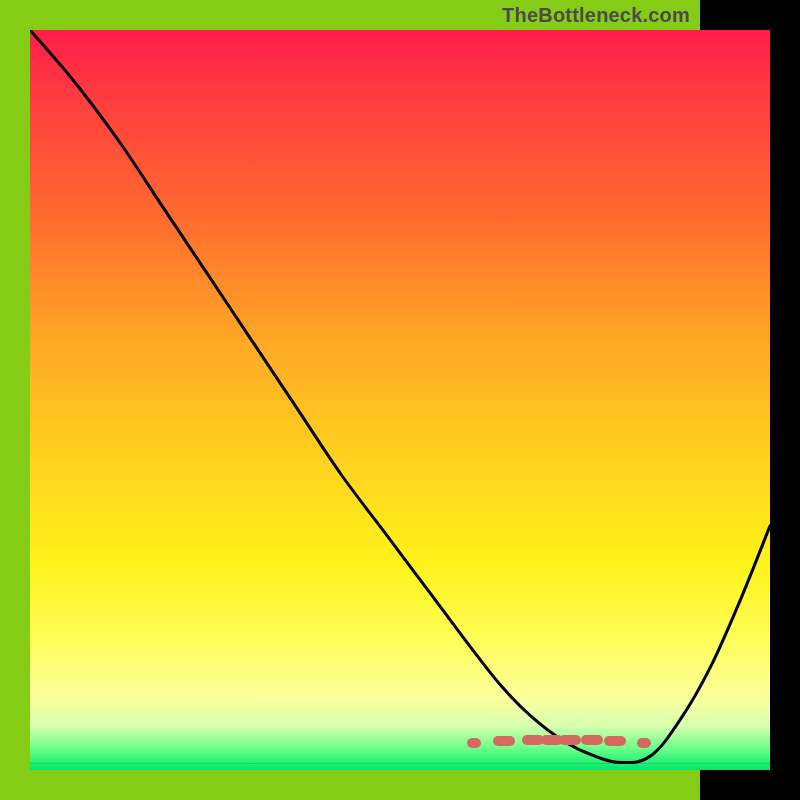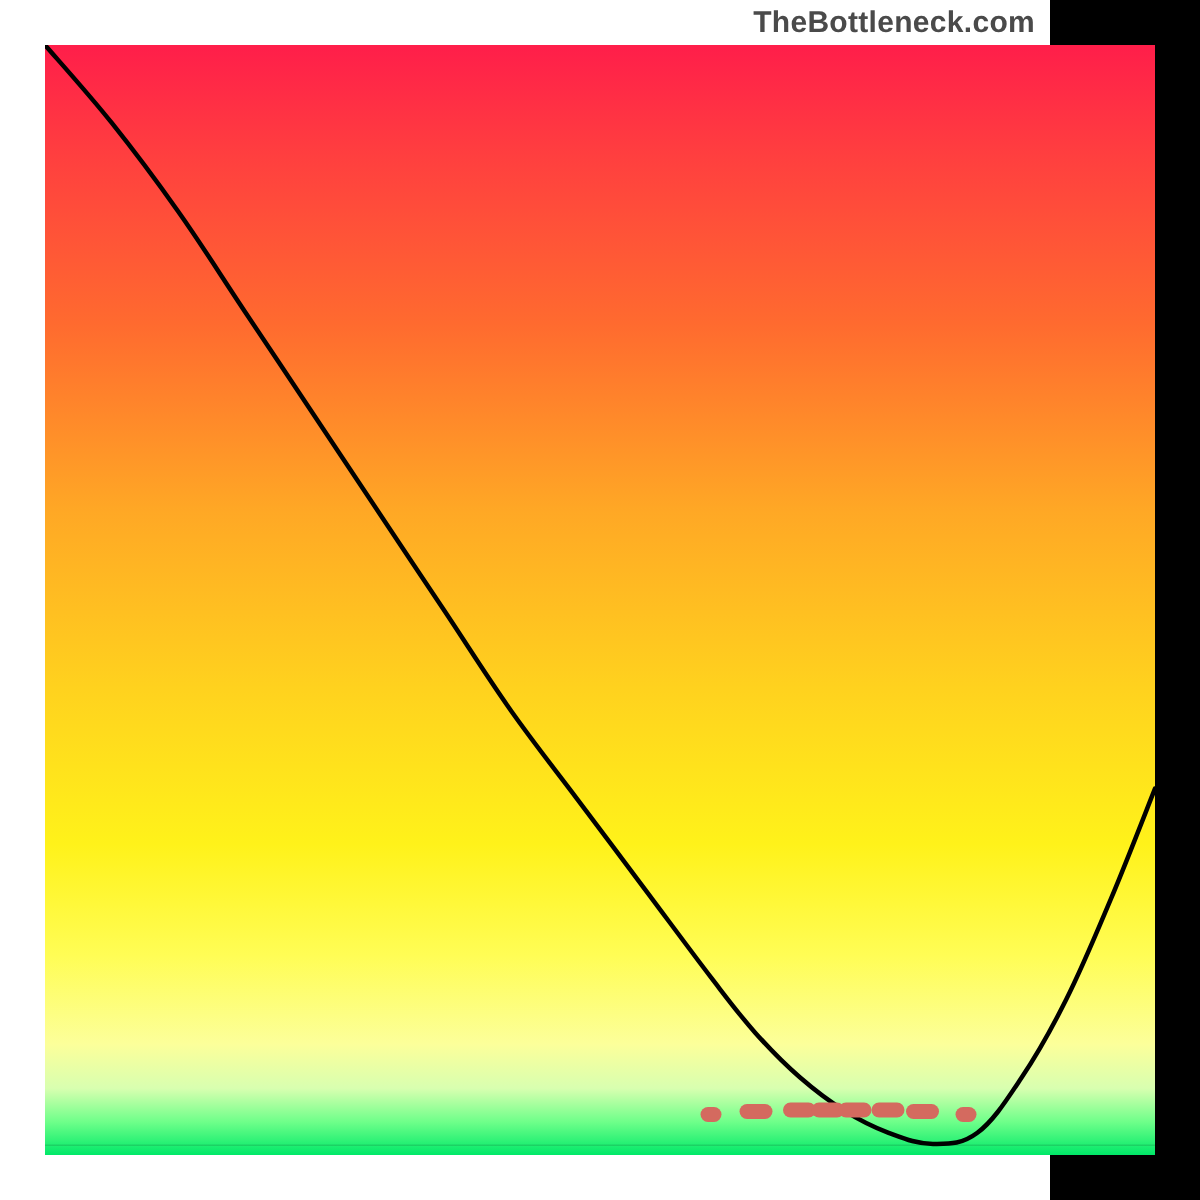--- a/index.html
+++ b/index.html
@@ -8,21 +8,21 @@
     width: 800px;
     height: 800px;
     background: #000;
     font-family: Arial, Helvetica, sans-serif;
     overflow: hidden;
   }
   .stage {
     position: relative;
     width: 700px;
     height: 800px;
-    background: #ffffff;
+    background: #84cc16;
   }
   .watermark {
     position: absolute;
     top: 4px;
     right: 10px;
     color: #4a4a4a;
     font-size: 20px;
     font-weight: 600;
     letter-spacing: 0.2px;
     z-index: 50;

